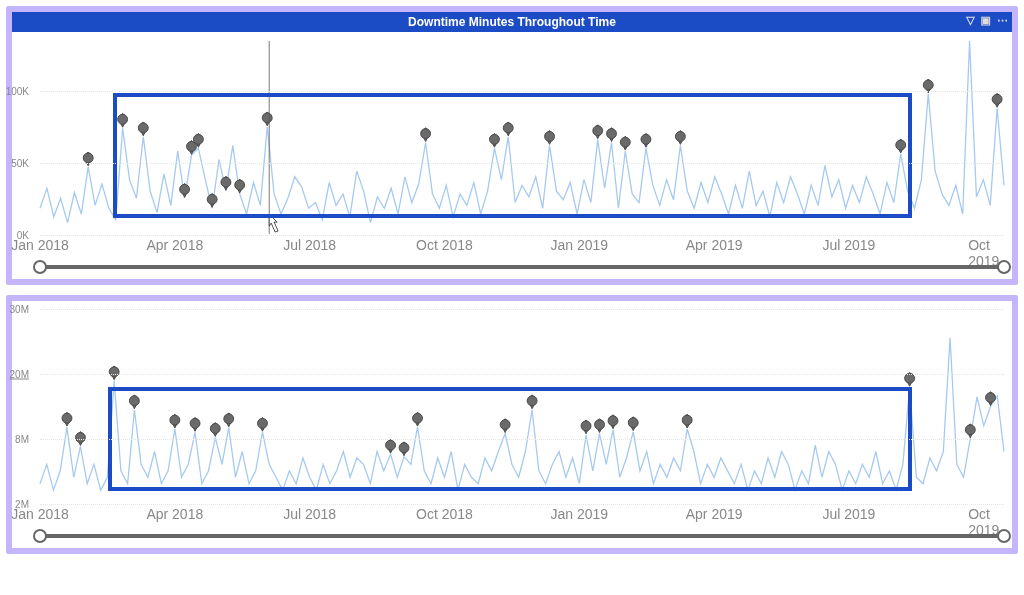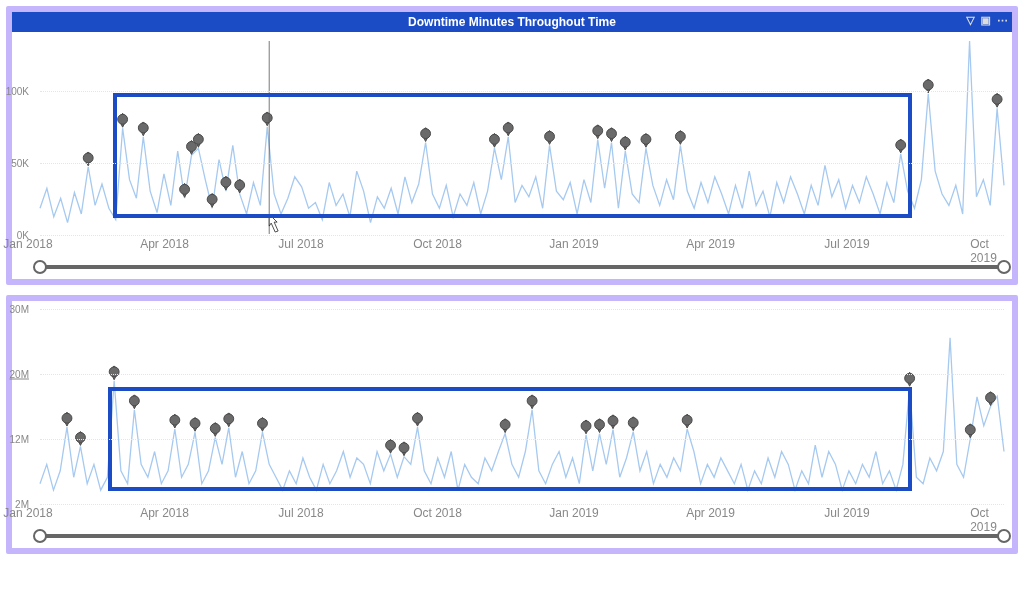--- a/index.html
+++ b/index.html
@@ -6,21 +6,21 @@
   body{font-family:Segoe UI,Arial,sans-serif;background:#fff;padding:6px;color:#444}
   .panel{border:6px solid #c4b5fd;border-radius:2px;margin-bottom:10px;width:1012px;position:relative;background:#fff}
   .title-bar{background:#1b4bc5;color:#fff;text-align:center;font-size:12px;font-weight:600;padding:3px 0;position:relative}
   .title-bar .icons{position:absolute;right:4px;top:2px;display:flex;gap:6px}
   .title-bar .icons span{color:#ddd;font-size:11px;cursor:pointer}
   .chart-area{position:relative;height:247px;width:100%}
   .plot{position:absolute;left:28px;right:8px;top:8px;bottom:44px}
   .yaxis{position:absolute;left:0;top:8px;bottom:44px;width:28px;font-size:10px;color:#888}
   .ytick{position:absolute;right:11px;transform:translateY(-50%)}
   .grid-line{position:absolute;left:28px;right:8px;border-top:1px dotted #e5e5e5;height:0}
-  .xaxis{position:absolute;left:16px;right:8px;bottom:28px;height:14px;font-size:12px;color:#888}
+  .xaxis{position:absolute;left:28px;right:8px;bottom:28px;height:14px;font-size:14px;color:#888}
   .xtick{position:absolute;transform:translateX(-50%)}
   .slider-track{position:absolute;left:28px;right:8px;bottom:10px;height:4px;background:#666;border-radius:2px}
   .slider-handle{position:absolute;top:-5px;width:14px;height:14px;border-radius:50%;background:#fff;border:2px solid #666}
   .annot-box{position:absolute;border:4px solid #1b4bc5;background:transparent;pointer-events:none}
   svg{position:absolute;left:0;top:0;width:100%;height:100%;overflow:visible}
   .series-line{fill:none;stroke:#a6c9f0;stroke-width:1.3}
   .anomaly{fill:#6a6a6a;stroke:#4a4a4a;stroke-width:1}
   .cursor-line{stroke:#555;stroke-width:0.8}
   .cursor-arrow{fill:#fff;stroke:#222;stroke-width:0.8}
   .chart2 .chart-area{height:247px}
@@ -113,21 +113,21 @@
   <div class="grid-line" style="top: 203px;"></div>
       <div class="grid-line" style="top: 130.778px;"></div>
       <div class="grid-line" style="top: 58.5556px;"></div>
     </div>
 </div>
 
 <div class="panel chart2">
   <div class="chart-area">
     <div class="yaxis" id="y1">
         <div class="ytick" style="top: 195px;">2M</div>
-        <div class="ytick" style="top: 130px;">12M</div>
+        <div class="ytick" style="top: 130px;">8M</div>
         <div class="ytick" style="top: 65px; text-decoration: underline;">20M</div>
         <div class="ytick" style="top: 0px;">30M</div>
       </div>
     <div class="plot" id="p1">
         <svg id="s1" viewBox="0 0 974 195">
           <path d="M0 175.5 L6.811188811188811 156 L13.622377622377622 182 L20.433566433566433 162.5 L27.244755244755243 118.3 L34.05594405594406 169 L40.86713286713287 137.8 L47.67832167832168 175.5 L54.48951048951049 156 L61.30069930069931 182 L68.11188811188812 169 L74.92307692307693 71.5 L81.73426573426573 162.5 L88.54545454545455 175.5 L95.35664335664336 100.75 L102.16783216783217 156 L108.97902097902097 169 L115.79020979020979 143 L122.60139860139861 175.5 L129.4125874125874 162.5 L136.22377622377624 120.25 L143.03496503496504 169 L149.84615384615387 156 L156.65734265734264 123.5 L163.46853146853147 175.5 L170.27972027972027 162.5 L177.0909090909091 128.7 L183.9020979020979 156 L190.71328671328672 118.95 L197.52447552447552 169 L204.33566433566435 143 L211.14685314685315 175.5 L217.95804195804195 162.5 L224.76923076923077 123.5 L231.58041958041957 156 L238.3916083916084 169 L245.20279720279723 182 L252.01398601398603 162.5 L258.8251748251748 175.5 L265.6363636363636 149.5 L272.4475524475525 169 L279.2587412587413 182 L286.0699300699301 156 L292.8811188811189 175.5 L299.69230769230774 162.5 L306.5034965034965 143 L313.3146853146853 169 L320.1258741258741 149.5 L326.93706293706293 156 L333.74825174825173 175.5 L340.55944055944053 143 L347.3706293706294 162.5 L354.1818181818182 145.60000000000002 L360.993006993007 169 L367.8041958041958 148.2 L374.61538461538464 156 L381.42657342657344 118.3 L388.23776223776224 162.5 L395.04895104895104 175.5 L401.8601398601399 149.5 L408.6713286713287 169 L415.4825174825175 143 L422.2937062937063 182 L429.1048951048951 156 L435.9160839160839 169 L442.7272727272727 175.5 L449.53846153846155 149.5 L456.34965034965035 162.5 L463.16083916083915 143 L469.97202797202794 124.8 L476.7832167832168 156 L483.5944055944056 169 L490.40559440559446 143 L497.21678321678326 100.75 L504.02797202797206 162.5 L510.83916083916085 175.5 L517.6503496503497 156 L524.4615384615385 143 L531.2727272727273 169 L538.083916083916 149.5 L544.895104895105 175.5 L551.7062937062938 126.1 L558.5174825174826 162.5 L565.3286713286714 124.8 L572.1398601398602 156 L578.951048951049 120.9 L585.7622377622378 169 L592.5734265734267 149.5 L599.3846153846155 122.85 L606.1958041958043 162.5 L613.006993006993 143 L619.8181818181818 175.5 L626.6293706293706 156 L633.4405594405594 169 L640.2517482517482 149.5 L647.0629370629371 162.5 L653.8741258741259 120.25 L660.6853146853147 143 L667.4965034965035 175.5 L674.3076923076923 156 L681.1188811188811 169 L687.9300699300699 149.5 L694.7412587412588 162.5 L701.5524475524476 175.5 L708.3636363636364 156 L715.1748251748252 182 L721.986013986014 162.5 L728.7972027972028 175.5 L735.6083916083916 149.5 L742.4195804195804 169 L749.2307692307693 143 L756.0419580419581 156 L762.8531468531469 182 L769.6643356643357 162.5 L776.4755244755245 175.5 L783.2867132867133 136.5 L790.0979020979021 169 L796.909090909091 143 L803.7202797202798 156 L810.5314685314686 182 L817.3426573426574 162.5 L824.1538461538462 175.5 L830.965034965035 156 L837.7762237762238 169 L844.5874125874126 143 L851.3986013986014 175.5 L858.2097902097902 162.5 L865.020979020979 182 L871.8321678321678 156 L878.6433566433566 78 L885.4545454545454 169 L892.2657342657342 175.5 L899.0769230769231 149.5 L905.8881118881119 162.5 L912.6993006993007 143 L919.5104895104895 27.94999999999999 L926.3216783216783 156 L933.1328671328671 169 L939.9440559440559 130 L946.7552447552447 87.74999999999999 L953.5664335664336 117 L960.3776223776224 97.5 L967.1888111888112 87.1 L974 143" class="series-line"></path>
           <path d="M27.244755244755243 118.3 q-6 -10 0 -14 q6 4 0 14 z" class="anomaly" transform="translate(0,-1)"></path>
           <circle cx="27.244755244755243" cy="109.3" r="5" class="anomaly"></circle>
           <path d="M40.86713286713287 137.8 q-6 -10 0 -14 q6 4 0 14 z" class="anomaly" transform="translate(0,-1)"></path>
           <circle cx="40.86713286713287" cy="128.8" r="5" class="anomaly"></circle>

